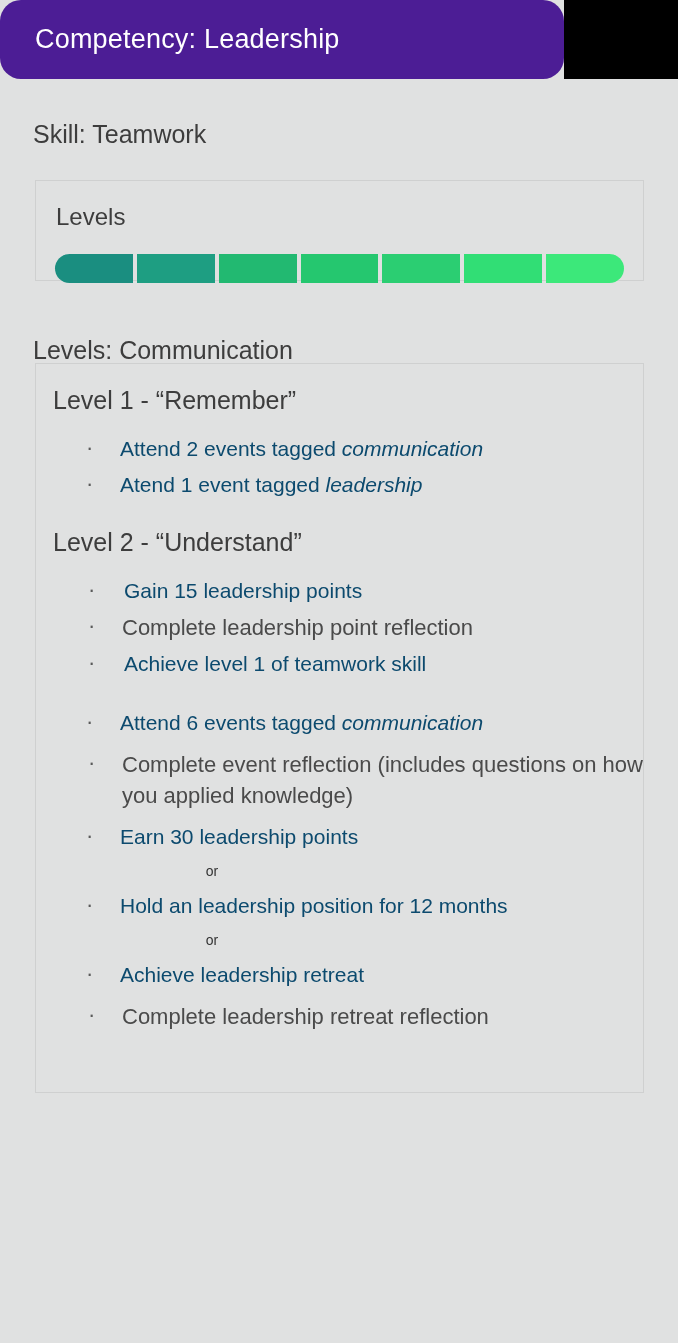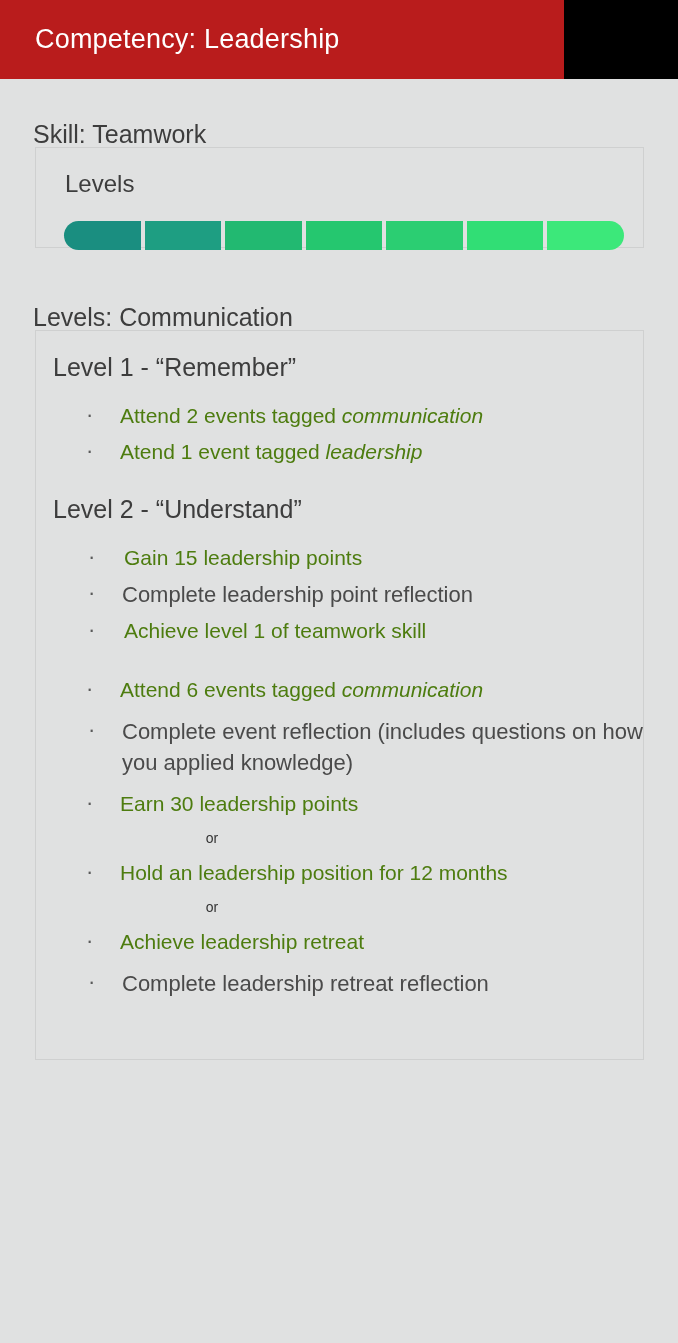--- a/index.html
+++ b/index.html
@@ -16,23 +16,24 @@
   }
 
   
   .header-row {
     display: flex;
     height: 79px;
     width: 678px;
   }
   .header-bar {
     width: 564px;
-    background: #b91c1c;
+    background: #4c1d95;
     display: flex;
     align-items: center;
+    border-radius: 21px;
   }
   .header-title {
     color: #ffffff;
     font-size: 27px;
     font-weight: 400;
     letter-spacing: 0.2px;
     padding-left: 35px;
     line-height: 1;
   }
   .header-filler {
@@ -52,22 +53,23 @@
   .skill-communication { margin-top: 57px; }
 
   
   .card {
     margin: 0 34px 0 35px;
     border: 1px solid #cfd0d0;
     background: #e0e1e1;
     box-sizing: border-box;
   }
   .levels-card {
+    margin-top: 33px;
     height: 101px;
-    padding: 18px 19px 0 28px;
+    padding: 18px 19px 0 19px;
   }
   .levels-label {
     color: #3d3d3d;
     font-size: 24px;
     font-weight: 400;
     line-height: 1;
     margin-top: 6px;
     margin-left: 1px;
   }
 
@@ -107,21 +109,21 @@
     margin-bottom: 22px;
   }
 
   ul.req-list {
     list-style: none;
     margin: 0;
     padding: 0;
   }
   ul.req-list li {
     position: relative;
-    color: #4d7c0f;
+    color: #0c4a6e;
     font-size: 21px;
     line-height: 1.38;
     padding-left: 84px;
     margin-bottom: 7px;
   }
   ul.req-list li::before {
     content: "\00B7";
     position: absolute;
     left: 50px;
     top: -2px;

